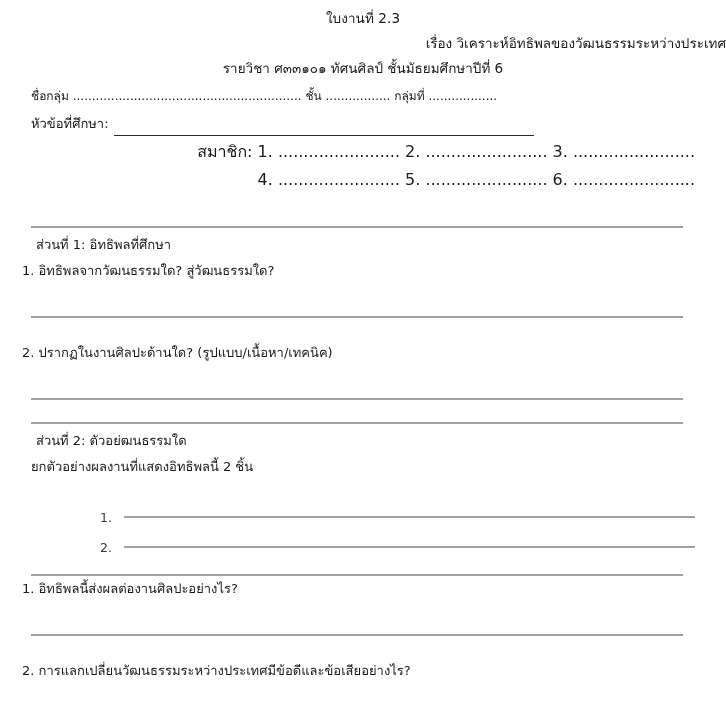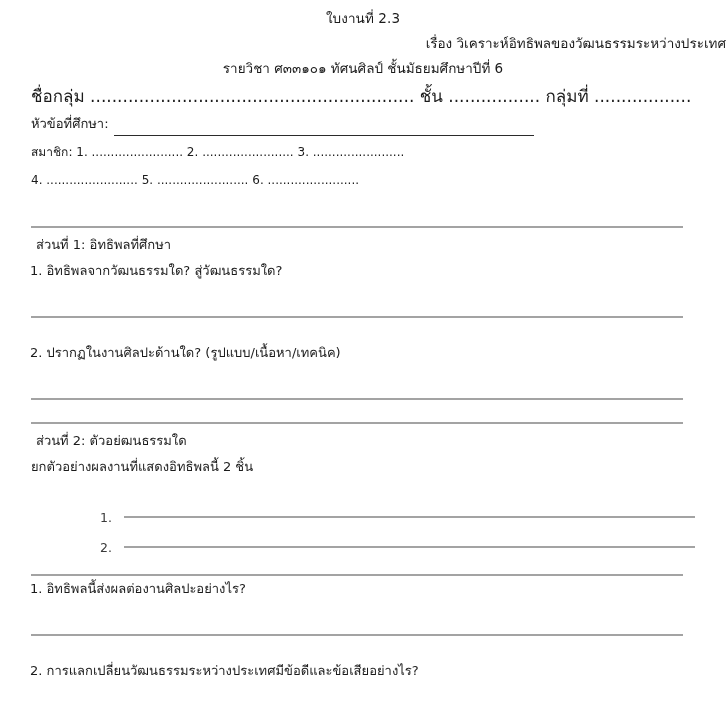--- a/index.html
+++ b/index.html
@@ -42,63 +42,64 @@
   .doc-course {
     font-size: 13.5px;
     line-height: 25px;
   }
 
   
   .meta {
     padding: 2px 31px 0 31px;
   }
   .meta-row {
-    font-size: 17px;
+    font-size: 12px;
     line-height: 27px;
     white-space: nowrap;
   }
   .topic-row {
     font-size: 13px;
     line-height: 28px;
     display: flex;
     align-items: flex-end;
     white-space: nowrap;
   }
   .topic-rule {
     display: inline-block;
     height: 0;
     border-bottom: 1.4px solid #2b2b2b;
     width: 420px;
     margin-left: 5px;
     margin-bottom: 2px;
   }
   .members-row {
-    font-size: 12px;
+    font-size: 16px;
     line-height: 28px;
     white-space: nowrap;
+    text-align: right;
   }
 
   
   .hr {
     height: 2px;
     background: #a3a3a3;
     margin: 0 31px 0 31px;
     width: 652px;
   }
 
   
   .section-head {
     font-size: 13px;
     line-height: 26px;
     padding: 4px 31px 0 36px;
   }
   .question {
     font-size: 13px;
     line-height: 26px;
-    padding: 0 30px;
+    padding: 0 22px;
   }
   .note {
     font-size: 13px;
     line-height: 26px;
     padding: 0 31px;
   }
   .spacer-lg { height: 32px; }
   .spacer-md { height: 22px; }
   .spacer-sm { height: 12px; }
 

